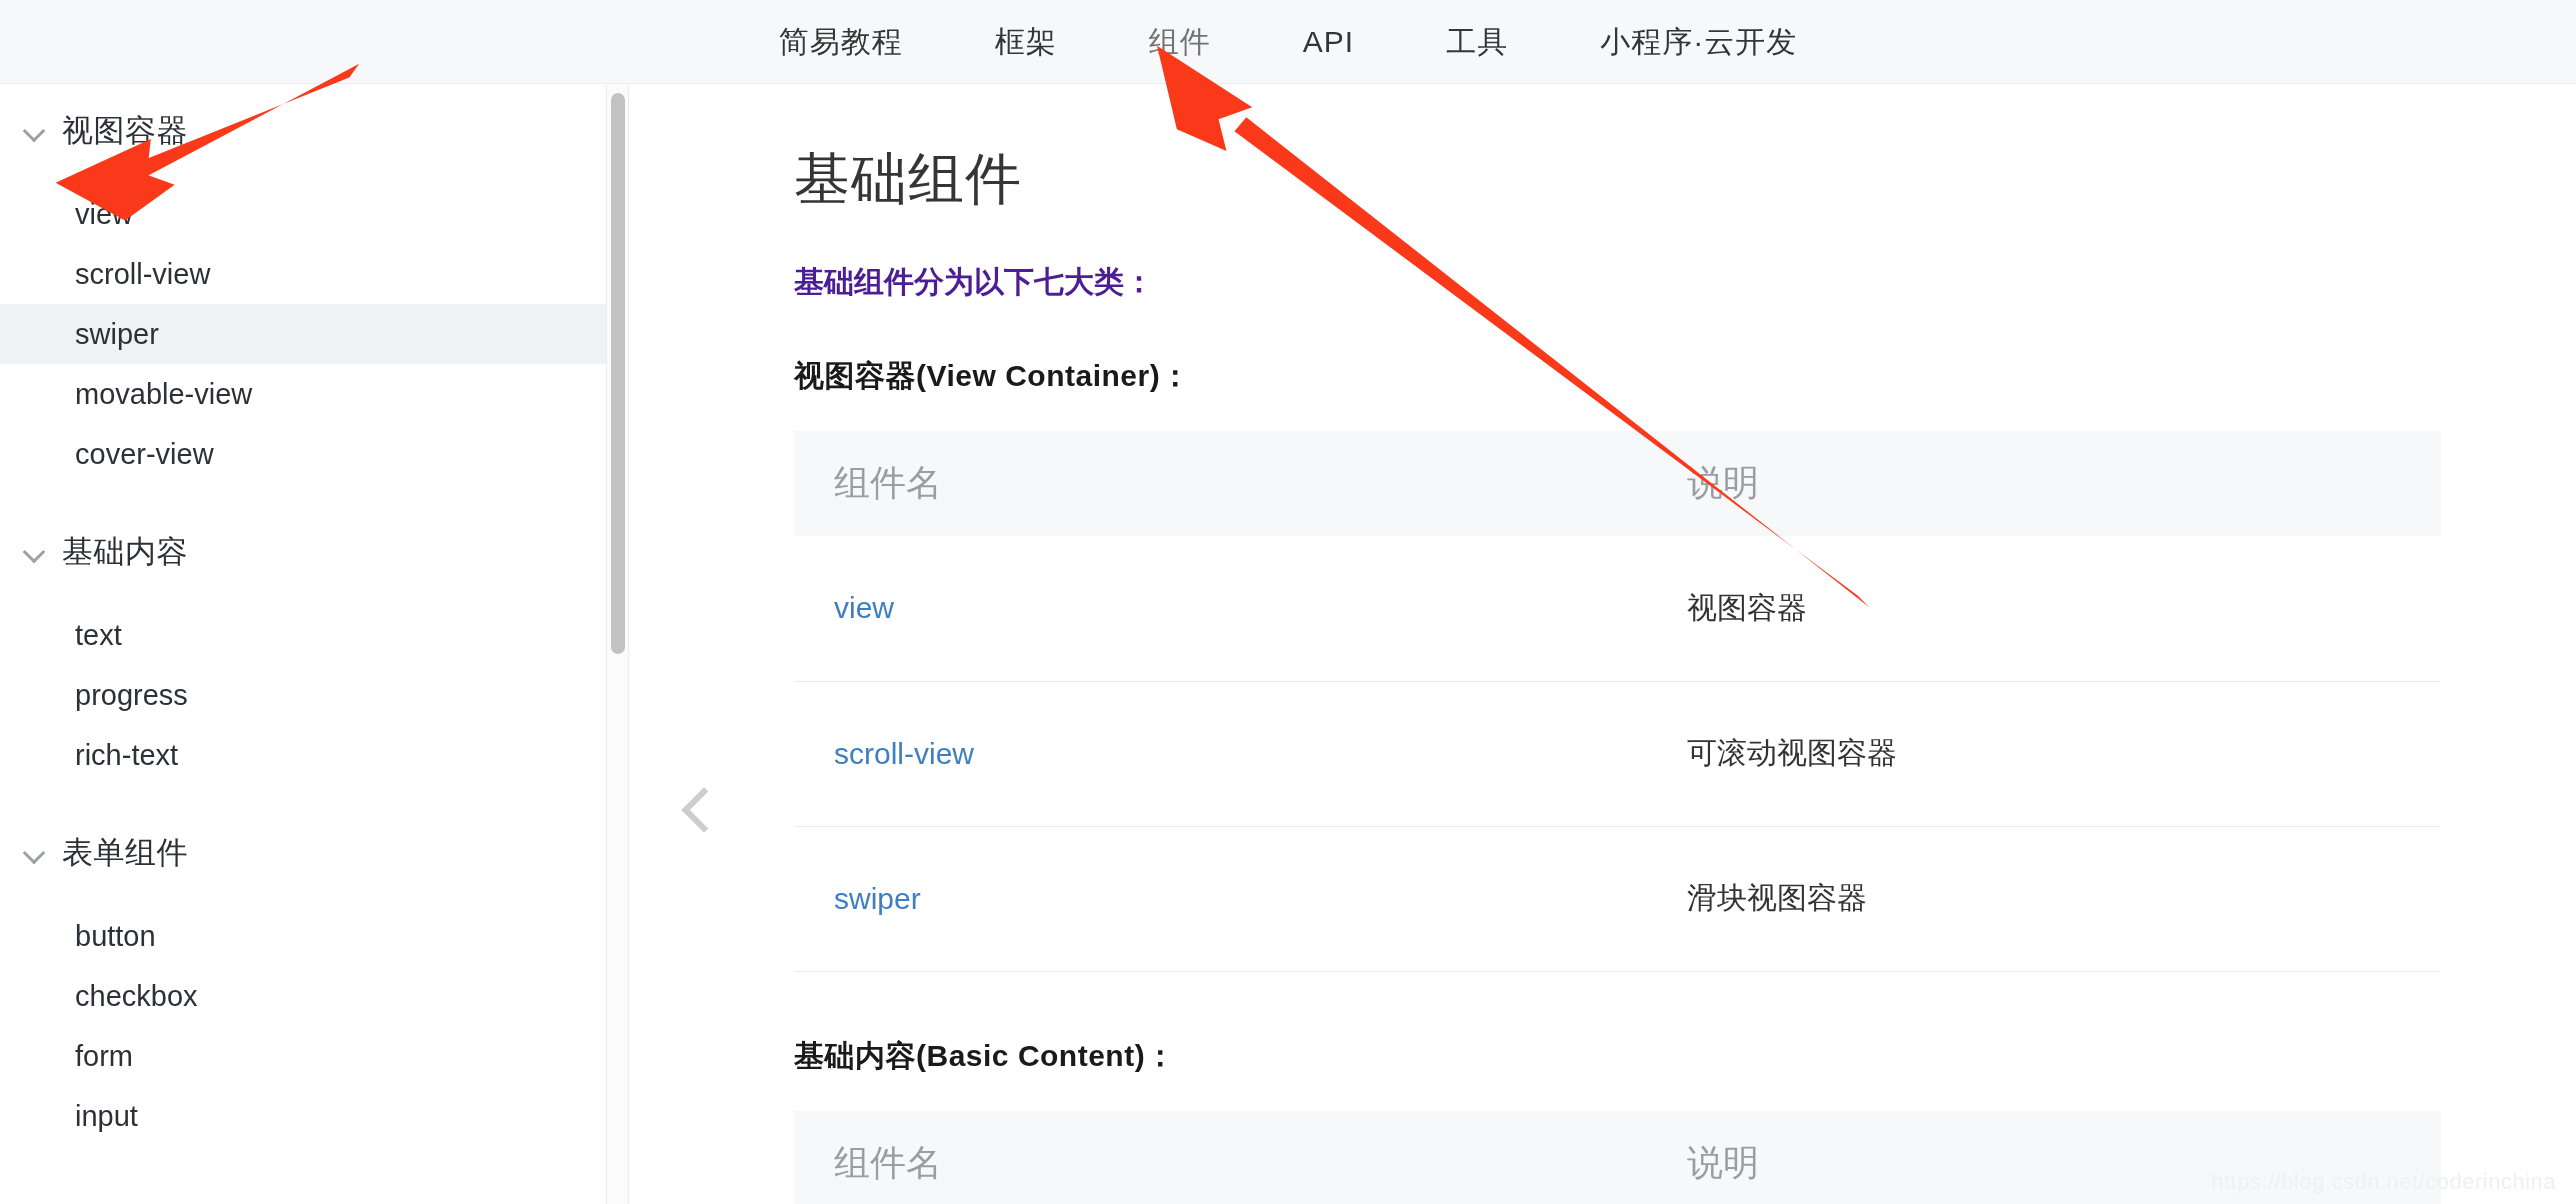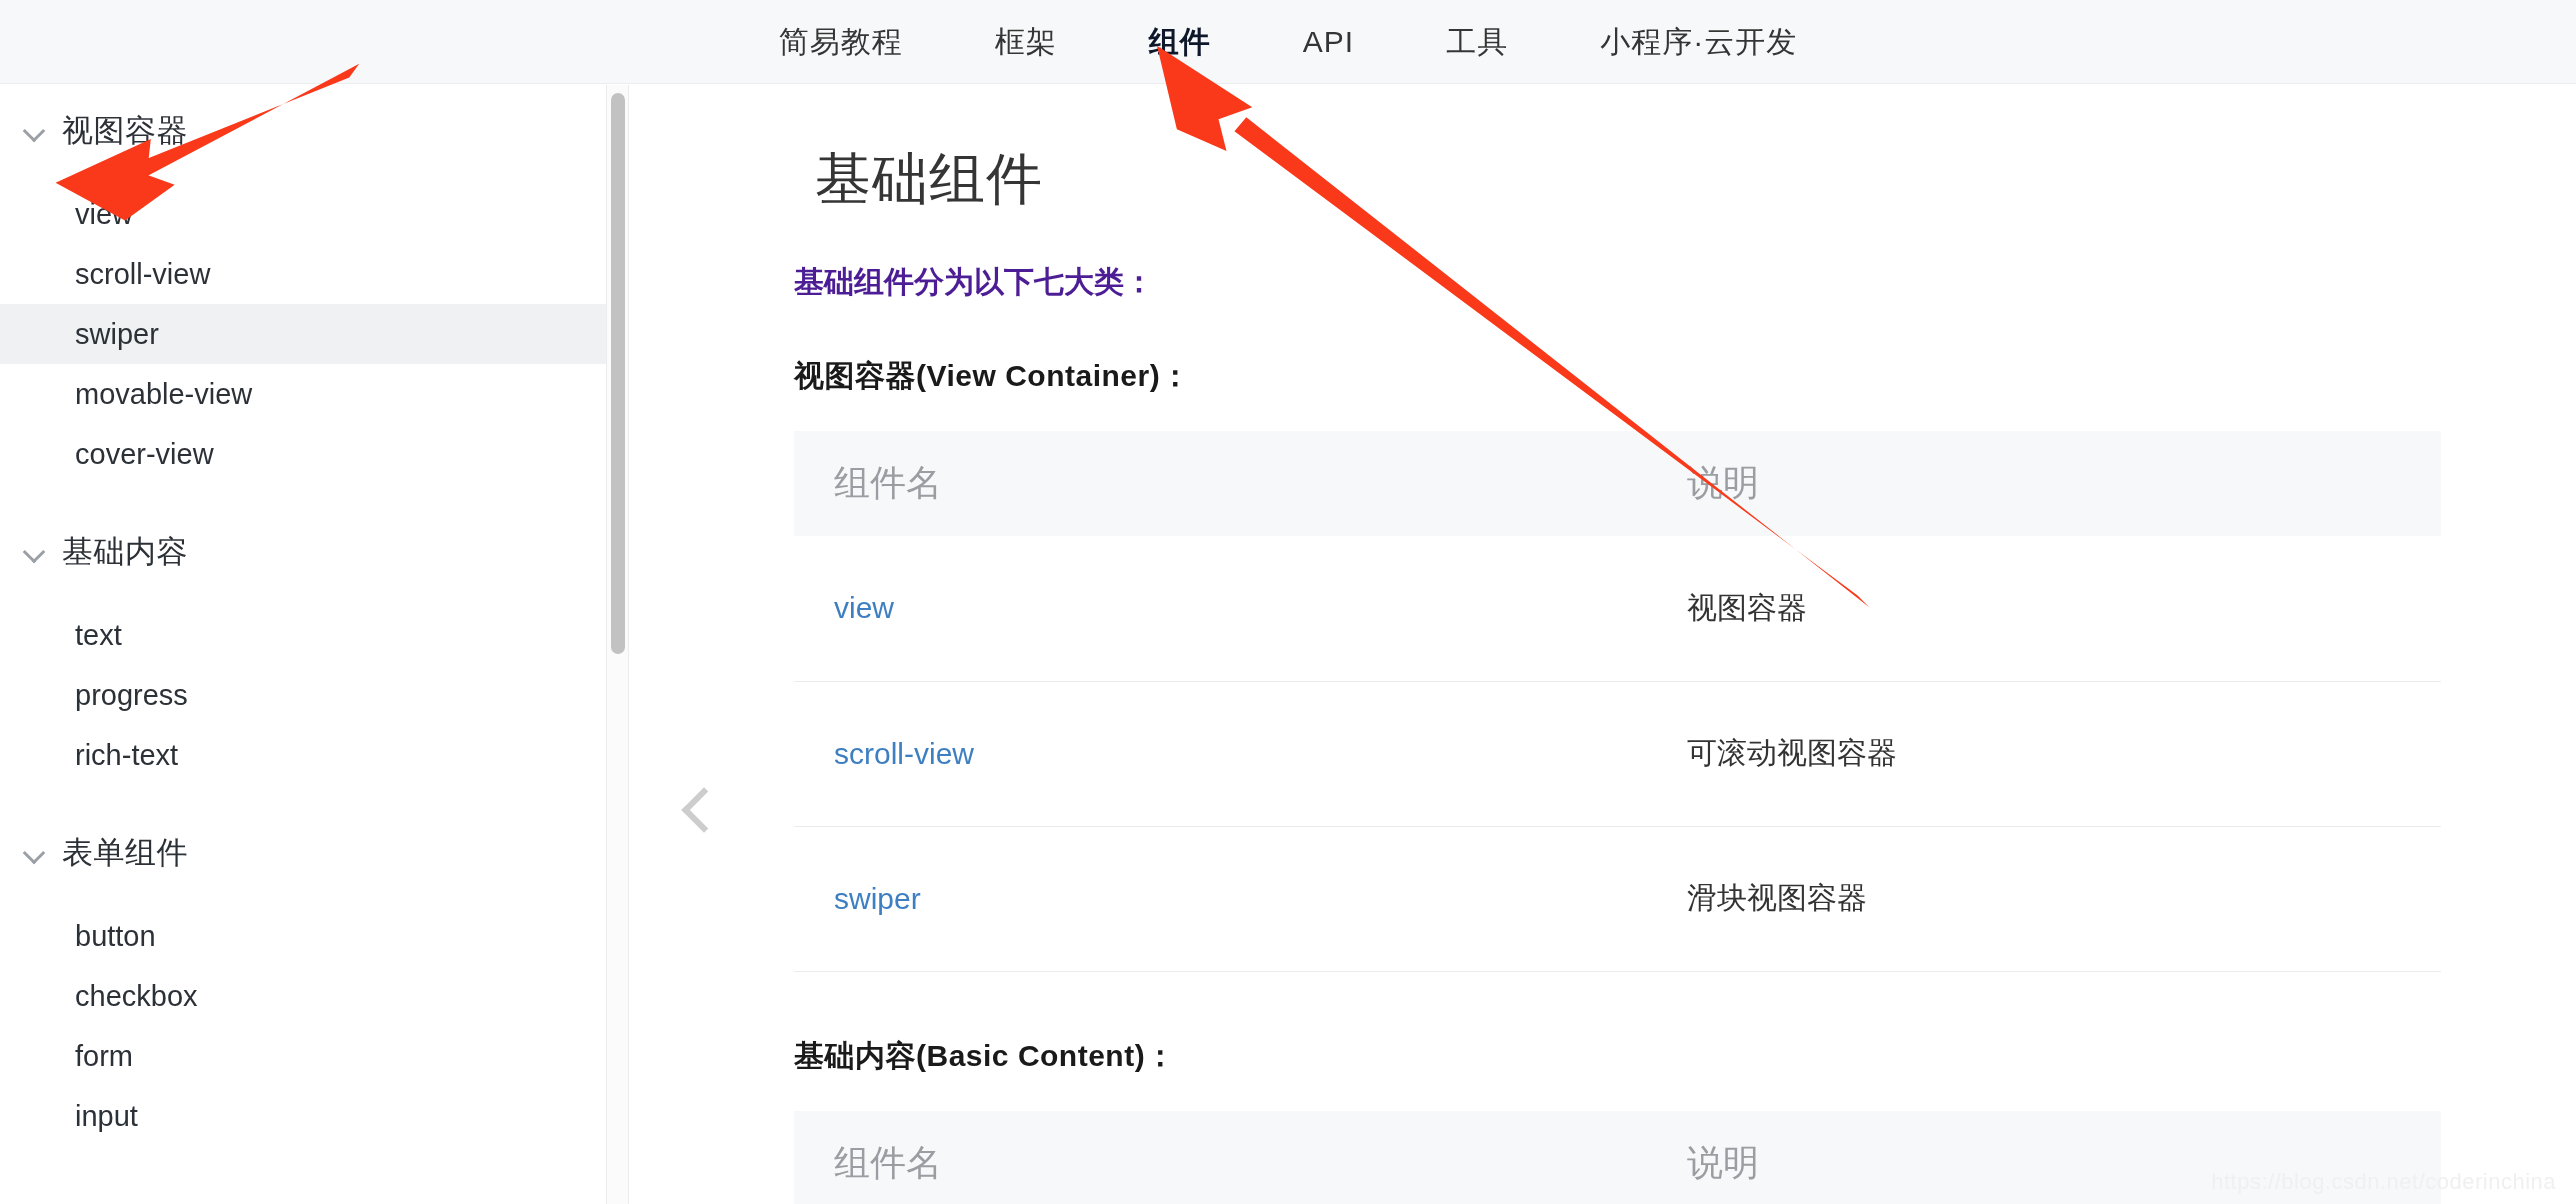--- a/index.html
+++ b/index.html
@@ -22,21 +22,21 @@
     background: #f7f8f9;
     border-bottom: 1px solid #eceded;
     display: flex; align-items: center; justify-content: center;
   }
   .nav-list { display: flex; align-items: center; gap: 16px; justify-content: space-between; }
   .nav-item {
     font-size: 30px; color: #353535; font-weight: 400;
     padding: 0 38px; line-height: 83px; letter-spacing: 1px;
     cursor: pointer; white-space: nowrap;
   }
-  .nav-item.active { color: #0f172a; font-weight: bold; }
+  .nav-item.active { color: #737373; }
 
   
   .sidebar {
     position: absolute; top: 85px; left: 0;
     width: 607px; height: 1119px;
     background: #ffffff;
     border-right: 1px solid #ececec;
     overflow: hidden;
   }
   .sb-inner { position: relative; padding-top: 10px; }
@@ -97,21 +97,20 @@
     border-left: 6px solid #cdcdcd; border-bottom: 6px solid #cdcdcd;
     transform: rotate(45deg);
   }
 
   .content { padding: 60px 0 0 164px; }
 
   .page-title {
     font-size: 56px; color: #353535; font-weight: 400;
     letter-spacing: 1px; line-height: 1.2;
     margin-bottom: 46px;
-    margin-left: 21px;
   }
   .intro {
     font-size: 30px; color: #4c1d95; font-weight: 700;
     line-height: 1.6; margin-bottom: 50px;
   }
   .section-title {
     font-size: 30px; color: #1a1a1a; font-weight: bold;
     letter-spacing: 0.5px; margin-bottom: 34px; margin-top: 17px;
   }
 

